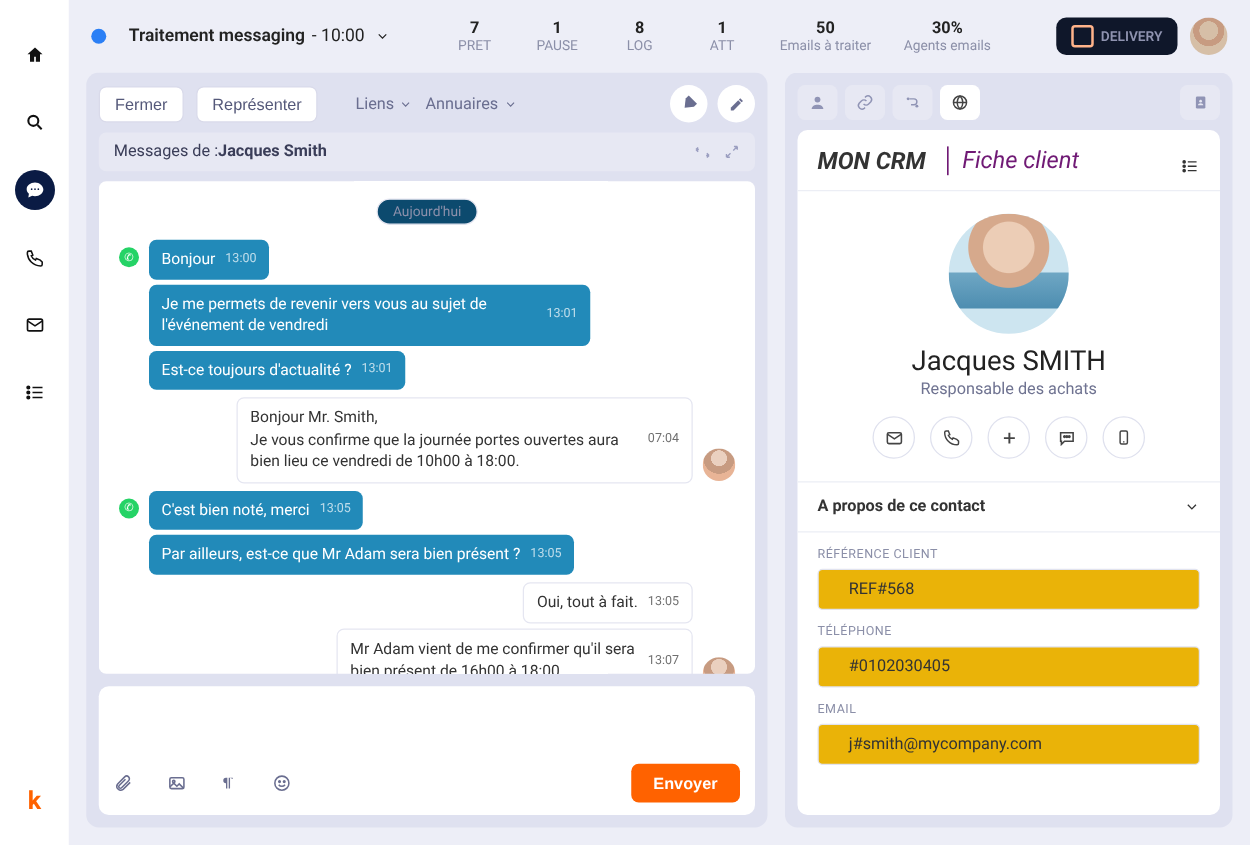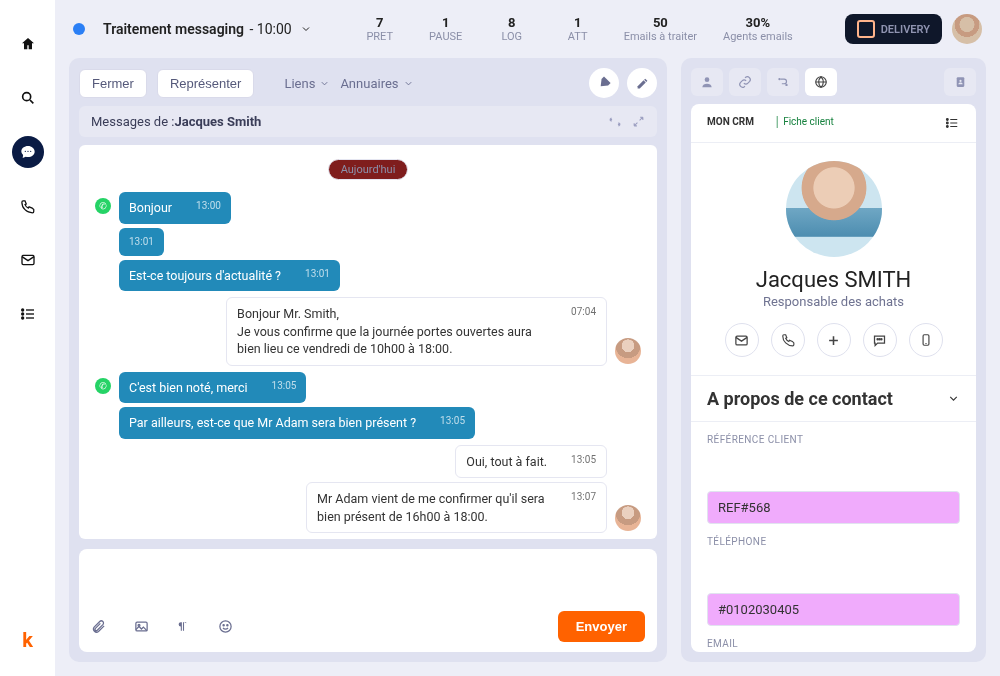--- a/index.html
+++ b/index.html
@@ -17,64 +17,64 @@
 .topstats { display: flex; gap: 26px; margin-left: 30px; }
 .topstat { text-align: center; min-width: 40px; }
 .topstat .num { font-weight: 700; font-size: 13px; color: #222; }
 .topstat .lab { font-size: 11px; color: #8b8fa8; }
 .top-right { margin-left: auto; display: flex; align-items: center; gap: 10px; }
 .brand-pill { background: #0f172a; border-radius: 8px; padding: 6px 12px; display: flex; align-items: center; gap: 6px; color:#8f93b0; font-size:11px; font-weight:600;}
 .brand-pill .brand-icon{ width:18px;height:18px;border:2px solid #ffb38a;border-radius:3px; display:inline-block;}
 .avatar { width: 30px; height: 30px; border-radius: 50%; background: #e5d9f0 radial-gradient(circle at 50% 35%, #d6bfa7 30%, #c79b81 31%, #c79b81 50%, #d6bfa7 51%); }
 .content { flex: 1; display: flex; gap: 14px; padding: 0 14px 14px 14px; overflow: hidden; }
 .panel { background: #dfe1f0; border-radius: 10px; padding: 10px; display: flex; flex-direction: column; }
-.panel-left { width: 598px; }
+.panel-left { width: 545px; }
 .panel-right { flex: 1; }
 .actionbar { display: flex; align-items: center; gap: 10px; margin-bottom: 8px; }
 .btn { background: #fff; border: 1px solid #d9daea; border-radius: 6px; padding: 6px 12px; font-size: 13px; cursor: pointer; color: #55597a; }
 .link-drop { color: #6a6e90; font-size: 13px; cursor: pointer; display: flex; align-items: center; gap: 4px; }
 .icon-btn { width: 30px; height: 30px; background: #fff; border-radius: 50%; display: flex; align-items: center; justify-content: center; cursor: pointer; color:#6a6e90; }
 .msg-header { background: #e7e8f3; border-radius: 6px; padding: 8px 12px; font-size: 13px; color: #3a3d58; display: flex; align-items: center; }
 .msg-header .name { font-weight: 700; }
 .msg-header .hdr-icons { margin-left: auto; display: flex; gap: 10px; color: #9b9ec0; }
 .conv { background: #fff; border-radius: 6px; margin-top: 8px; flex: 1; padding: 14px 16px 10px 16px; overflow-y: auto; display: flex; flex-direction: column; gap: 6px; }
-.today-pill { align-self: center; background: #7f1d1d; border: 1px solid #e5e6f1; border-radius: 14px; padding: 3px 12px; font-size: 11px; color: #8c90ab; margin-bottom: 6px;}
+.today-pill { align-self: center; background: #0c4a6e; border: 1px solid #e5e6f1; border-radius: 14px; padding: 3px 12px; font-size: 11px; color: #8c90ab; margin-bottom: 6px;}
 .bubble-row { display: flex; gap: 8px; align-items: flex-end; }
 .bubble-row.left { justify-content: flex-start; }
 .bubble-row.right { justify-content: flex-end; }
 .wa-icon{ width:16px;height:16px; background:#25d366; border-radius:50%; color:#fff; display:flex;align-items:center;justify-content:center; font-size:9px; margin-bottom:auto; margin-top:6px;}
 .bubble-group { display: flex; flex-direction: column; gap: 4px; align-items: flex-start; max-width: 75%; }
 .bubble-group.right-g { align-items: flex-end; margin-left: 28px; }
-.bubble { border-radius: 6px; padding: 7px 10px; font-size: 12.5px; line-height: 1.4; display: inline-flex; align-items: flex-start; gap: 24px;}
+.bubble { border-radius: 6px; padding: 7px 10px; font-size: 12.5px; line-height: 1.4; display: inline-flex; align-items: center; gap: 8px;}
 .bubble.blue { background: #228ab9; color: #fff; }
 .bubble.white { background: #fff; border: 1px solid #e5e6f1; color: #333; }
 .bubble .ts { font-size: 10px; opacity: 0.7; white-space: nowrap; }
 .agent-av{ width:26px;height:26px;border-radius:50%;background: #e8d6c8 radial-gradient(circle at 50% 30%, #ead0bf 28%, #c79b81 29%, #c79b81 55%, #e8b496 56%); margin-bottom:2px;}
 .composer { background: #fff; border-radius: 8px; margin-top: 10px; padding: 10px 12px; display:flex; flex-direction:column; gap:12px;}
 .composer-input { min-height: 40px; }
 .composer-row { display: flex; align-items: center; gap: 28px; color:#6a6e90; }
 .composer-row .send { margin-left: auto; background: #ff6200; color: #fff; border: none; border-radius: 6px; padding: 8px 18px; font-weight: 600; cursor: pointer; font-size:13px; }
 .rtabs { display:flex; gap:6px; margin-bottom:8px; align-items:center;}
 .rtab { width:32px; height:28px; background:#e7e8f3; border-radius:6px; display:flex; align-items:center; justify-content:center; color:#9094b5; cursor:pointer;}
 .rtab.active{ background:#fff; color:#444;}
 .rspacer{flex:1;}
 .crm-card { background:#fff; border-radius:8px; flex:1; display:flex; flex-direction:column; overflow:hidden;}
-.crm-head{ padding:12px 16px; border-bottom:1px solid #eceef5; display:flex; align-items:flex-start; font-weight:700; font-size:10px;}
-.crm-head .sub{ font-weight:400; margin-left:18px; color:#15803d;}
+.crm-head{ padding:12px 16px; border-bottom:1px solid #eceef5; display:flex; align-items:flex-end; font-weight:700; font-size:19px;font-style:italic;}
+.crm-head .sub{ font-weight:400; margin-left:8px; color:#701a75;}
 .crm-body{ padding:18px; display:flex; flex-direction:column; align-items:center; border-bottom:1px solid #eceef5;}
 .big-av{ width:96px; height:96px; border-radius:50%; background:#cde5f0; overflow:hidden; position:relative;}
 .big-av::after{content:""; position:absolute; inset:0; background: radial-gradient(circle at 50% 28%, #eccdb6 24%, #d6a98c 25%, #d6a98c 38%, transparent 39%), linear-gradient(#6fa7c4, #4d8db0) 0 70%/100% 30% no-repeat;}
 .cname{ font-size:22px; margin-top:10px; color:#222;}
 .crole{ font-size:13px; color:#6f7391; margin-top:2px;}
 .cactions{ display:flex; gap:12px; margin-top:14px;}
 .cact{ width:34px; height:34px; border:1px solid #dfe1ee; background:#fff; border-radius:50%; display:flex; align-items:center; justify-content:center; cursor:pointer; color:#444;}
-.section-h{ padding:12px 16px; font-weight:700; font-size:18px; display:flex; align-items:center; border-bottom:1px solid #eceef5; cursor:pointer;}
+.section-h{ padding:12px 16px; font-weight:700; font-size:13px; display:flex; align-items:center; border-bottom:1px solid #eceef5; cursor:pointer;}
 .section-b{ padding:12px 16px; display:flex; flex-direction:column; gap:6px;}
 .flabel{ font-size:10px; letter-spacing:0.4px; color:#8b8fa8; }
-.finput{ border:1px solid #e1e3ef; border-radius:4px; padding:8px 10px; font-size:13px; color:#333; background:#f0abfc;margin-top:40px;}
+.finput{ border:1px solid #e1e3ef; border-radius:4px; padding:8px 24px; font-size:13px; color:#333; background:#eab308;}
 .caret{ margin-left:auto;}
 svg{display:block;}
 </style>
 </head>
 <body>
 
 <div class="app">
   <div class="sidebar-rail">
     <div class="rail-icon">
         <svg width="16" height="16" viewBox="0 0 24 24" fill="currentColor">
@@ -219,20 +219,21 @@
           <div class="today-pill">Aujourd'hui</div>
 
           <div class="bubble-row left">
             <div class="wa-icon">✆</div>
             <div class="bubble-group">
               <div class="bubble blue">
                   <span>Bonjour</span>
                   <span class="ts">13:00</span>
                 </div>
               <div class="bubble blue">
+                  <span style="max-width:300px">Je me permets de revenir vers vous au sujet de l'événement de vendredi</span>
                   <span class="ts">13:01</span>
                 </div>
               <div class="bubble blue">
                   <span>Est-ce toujours d'actualité ?</span>
                   <span class="ts">13:01</span>
                 </div>
             </div>
           </div>
 
           <div class="bubble-row right">

